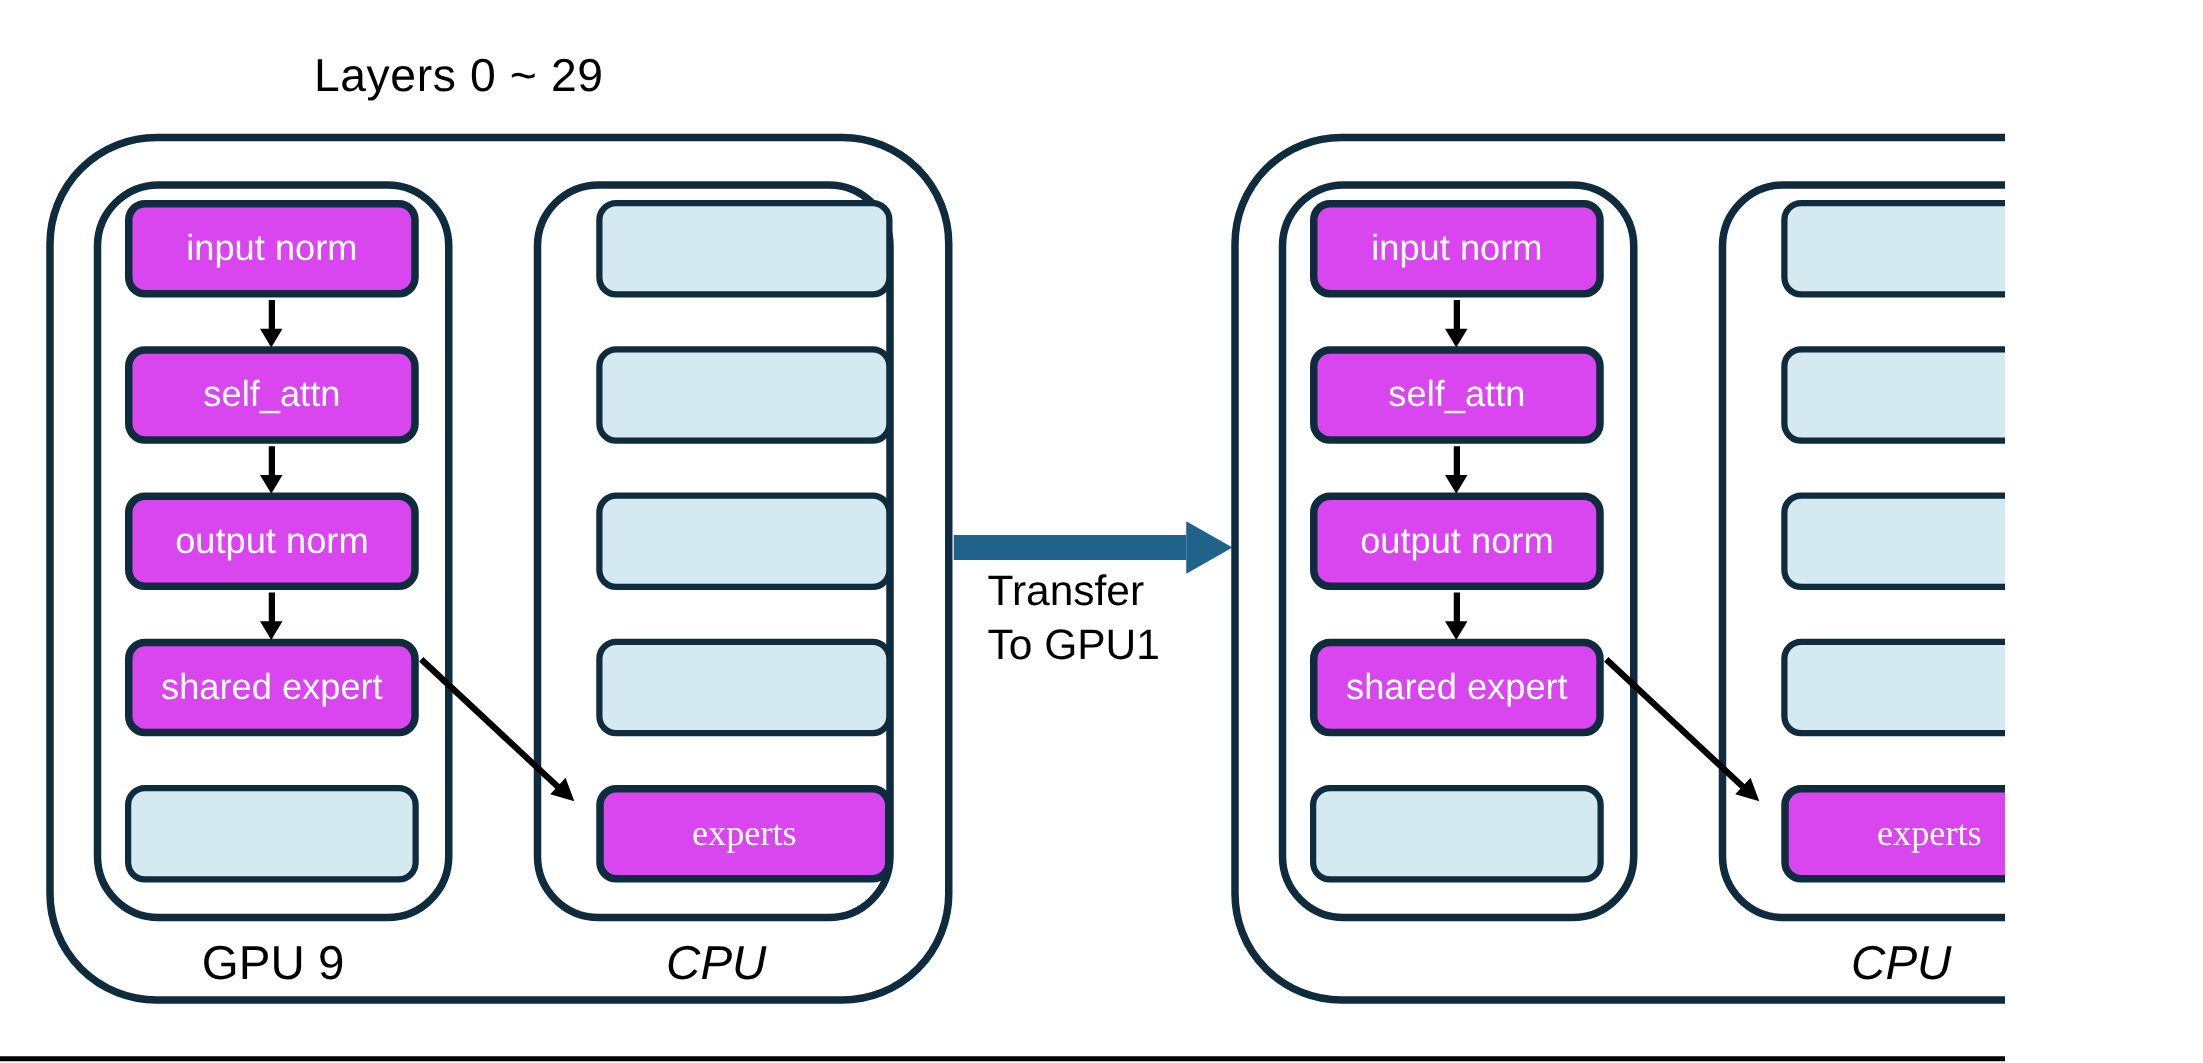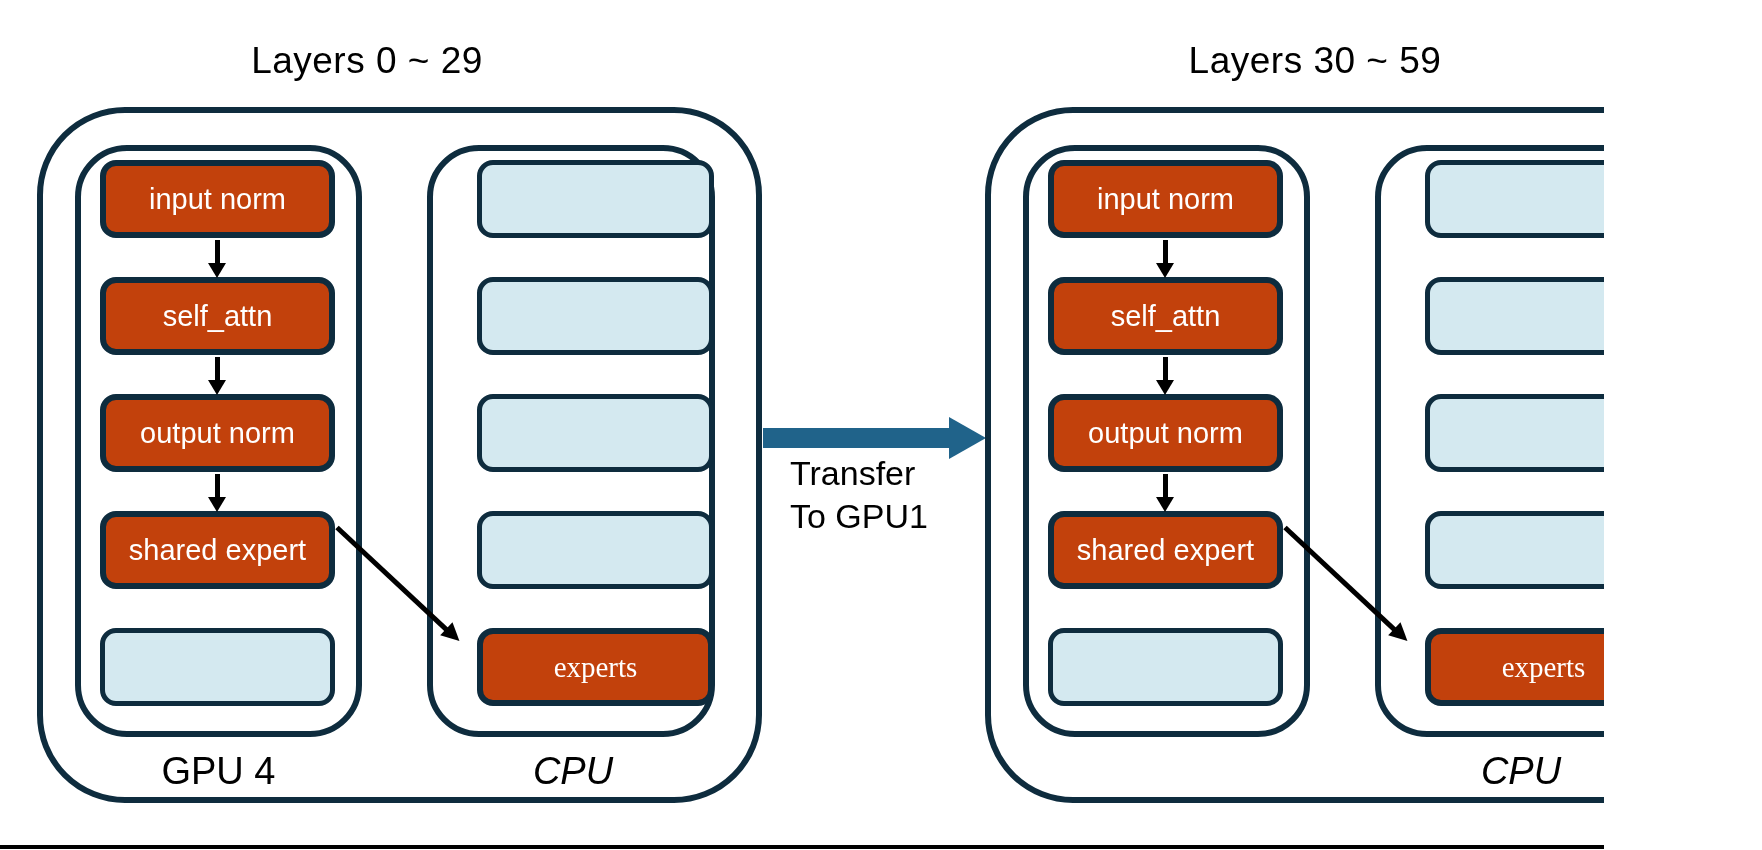--- a/index.html
+++ b/index.html
@@ -24,21 +24,21 @@
   }
   .inner-gpu{left:38px;width:287px;}
   .inner-cpu{left:390px;width:288px;}
   .box{
     position:absolute;height:78px;border:6px solid #0E2C3E;border-radius:16px;
     box-sizing:border-box;display:flex;align-items:center;justify-content:center;
     font-size:29px;color:#ffffff;
   }
   .gpu-col{left:63px;width:235px;}
   .cpu-col{left:440px;width:237px;font-family:Liberation Serif, serif;}
-  .module{background:#c2410c;}
+  .module{background:#d946ef;}
   .empty{background:#D4E9F0;border-width:5px;}
   .r0{top:160px}.r1{top:277px}.r2{top:394px}.r3{top:511px}.r4{top:628px}
   .device-label{
     position:absolute;top:750px;font-size:38px;color:#000;text-align:center;
   }
   .device-label.gpu{left:38px;width:287px;}
   .device-label.cpu{left:392px;width:288px;font-style:italic;}
   .varrow{position:absolute;left:178px;width:5px;height:24px;background:#000;}
   .varrow::after{
     content:"";position:absolute;left:-7px;top:23px;width:0;height:0;
@@ -88,31 +88,30 @@
     <div class="box cpu-col empty r1"></div>
     <div class="box cpu-col empty r2"></div>
     <div class="box cpu-col empty r3"></div>
     <div class="box cpu-col module r4">experts</div>
 
     <div class="varrow va0"></div>
     <div class="varrow va1"></div>
     <div class="varrow va2"></div>
     <div class="darrow"></div>
 
-    <div class="device-label gpu">GPU 4</div>
+    <div class="device-label gpu">GPU 9</div>
     <div class="device-label cpu">CPU</div>
   </div>
 
   <div class="transfer-body"></div>
   <div class="transfer-head"></div>
   <div class="transfer-label">Transfer
 To GPU1</div>
 
   <div class="group g1">
-    <div class="group-title">Layers 30 ~ 59</div>
     <div class="outer-rect"></div>
     <div class="inner-rect inner-gpu"></div>
     <div class="inner-rect inner-cpu"></div>
 
     <div class="box gpu-col module r0">input norm</div>
     <div class="box gpu-col module r1">self_attn</div>
     <div class="box gpu-col module r2">output norm</div>
     <div class="box gpu-col module r3">shared expert</div>
     <div class="box gpu-col empty r4"></div>
 

